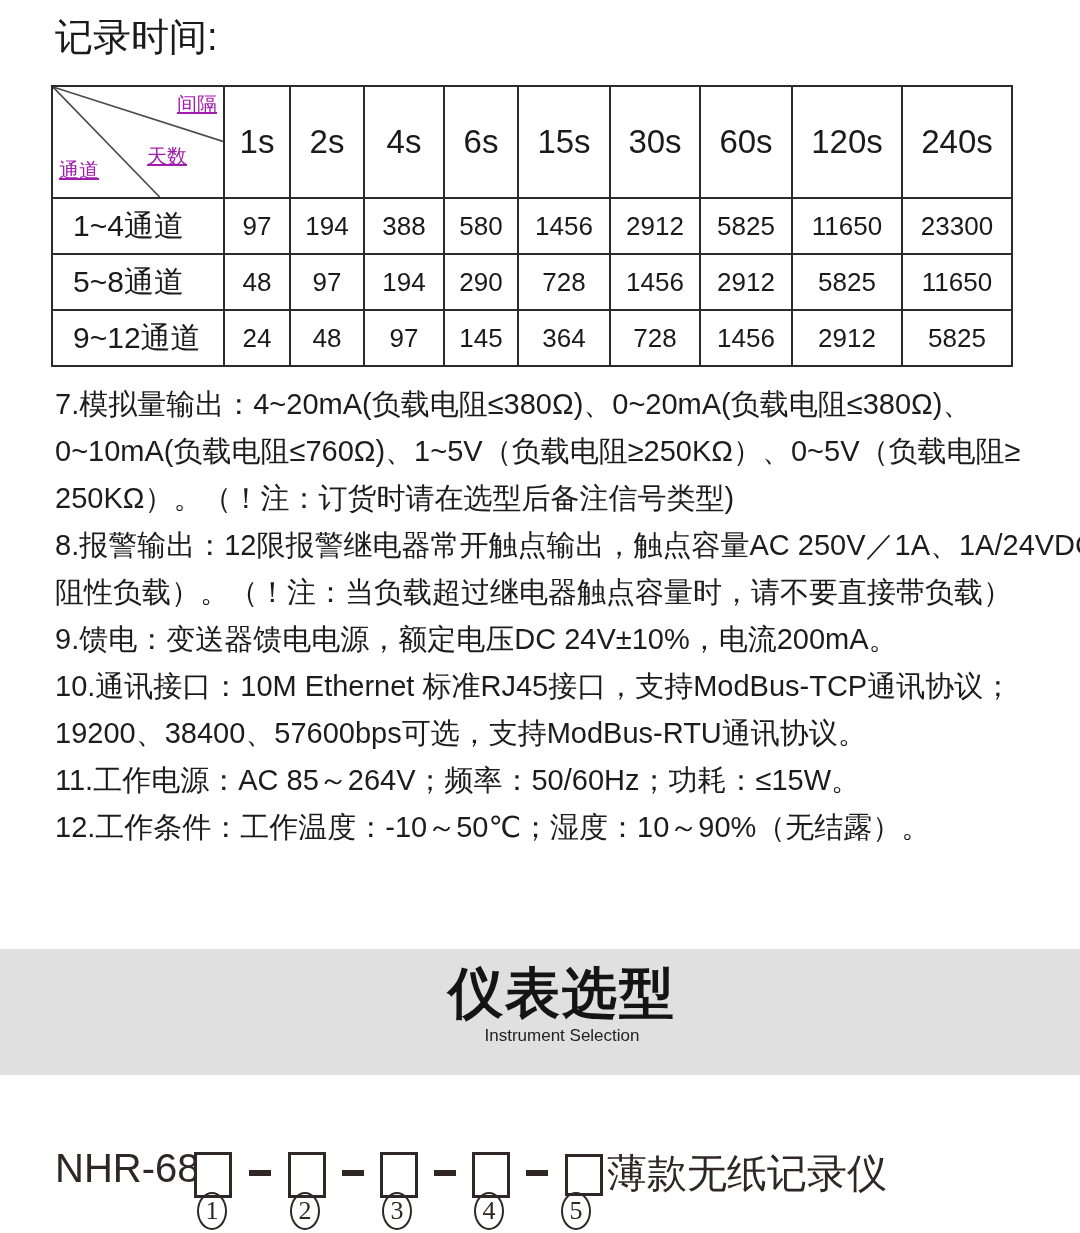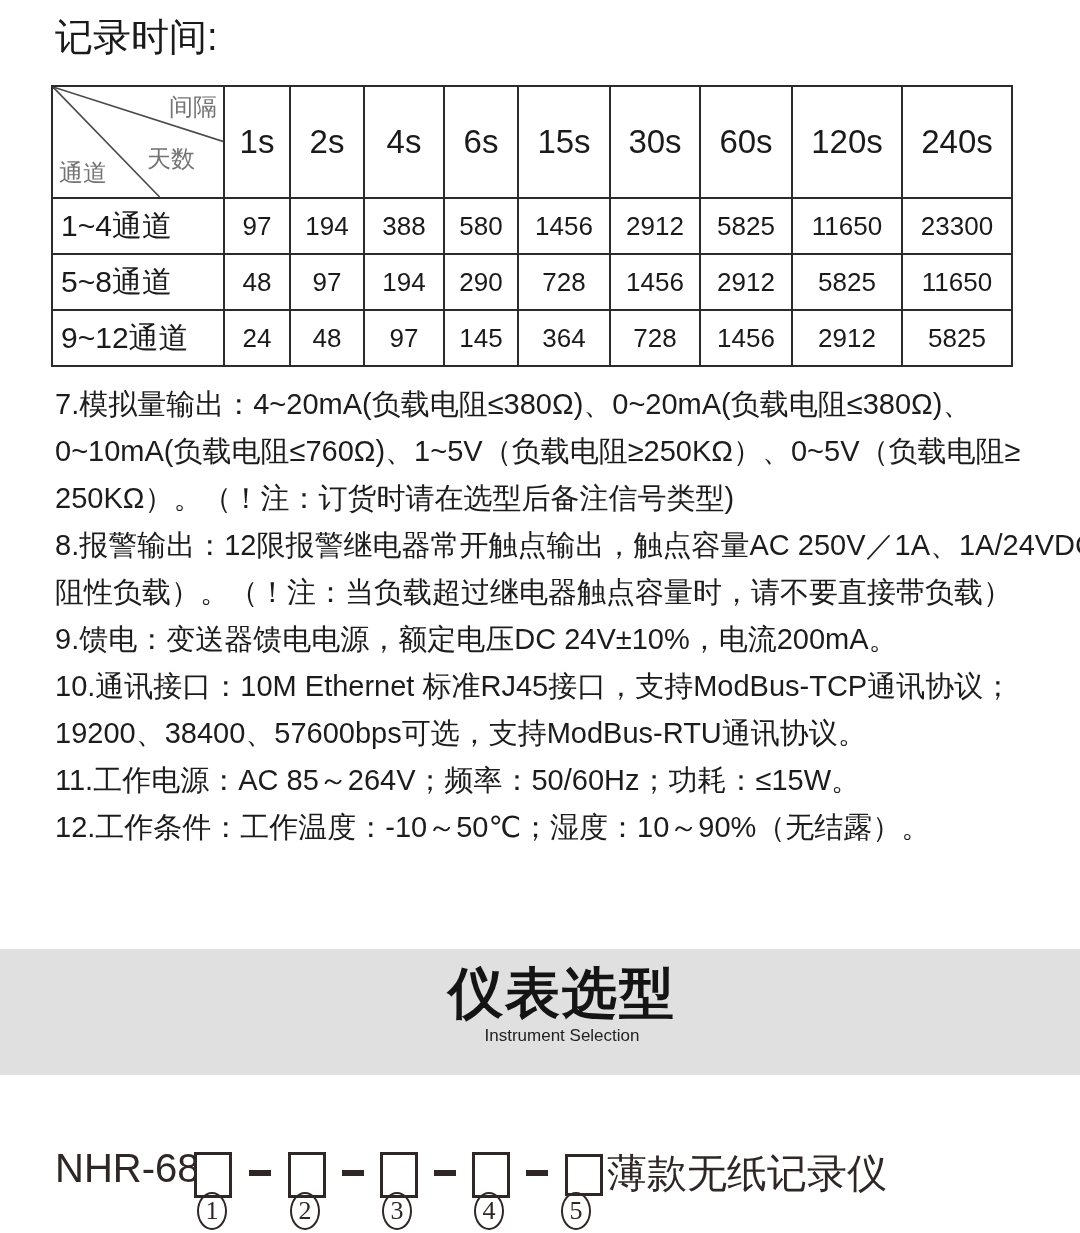--- a/index.html
+++ b/index.html
@@ -8,24 +8,24 @@
 
   
   .page-title{position:absolute;left:55px;top:12px;font-size:38px;font-weight:500;color:#1a1a1a;}
 
   
   .tbl{position:absolute;left:51px;top:85px;border-collapse:collapse;table-layout:fixed;}
   .tbl th,.tbl td{border:2px solid #2b2b2b;text-align:center;vertical-align:middle;
                   font-weight:normal;color:#1a1a1a;background:#fff;padding:0;}
   .tbl .hdr th{height:110px;font-size:33px;}
   .tbl .datarow td{height:54px;font-size:26px;}
-  .tbl td.rowlabel{text-align:left;padding-left:8px;font-size:30px;}
+  .tbl td.rowlabel{text-align:left;padding-left:20px;font-size:30px;}
   .corner{position:relative;}
   .corner svg{position:absolute;left:0;top:0;width:100%;height:100%;}
-  .corner .lbl{position:absolute;font-size:24px;color:#737373;}
+  .corner .lbl{position:absolute;font-size:20px;color:#a21caf;text-decoration:underline;}
   .lbl-interval{right:6px;top:4px;}
   .lbl-days{left:94px;top:56px;}
   .lbl-channel{left:6px;top:70px;}
 
   
   .specs{position:absolute;left:55px;top:381px;width:975px;}
   .spec-line{height:47px;line-height:47px;font-size:29px;white-space:nowrap;color:#1c1c1c;}
 
   
   .banner{position:absolute;left:0;top:949px;width:1080px;height:126px;background:#e1e0e0;

